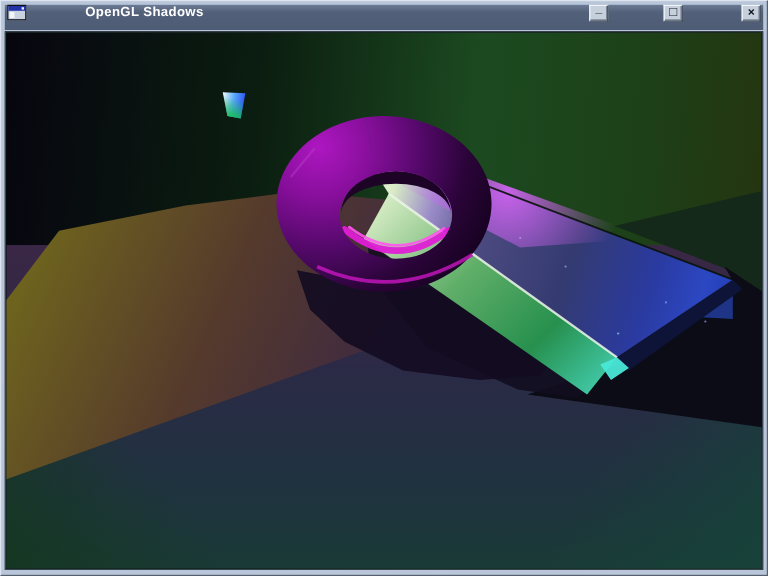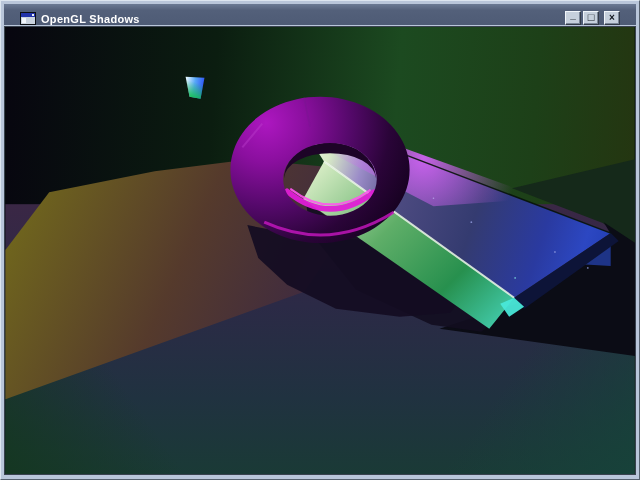--- a/index.html
+++ b/index.html
@@ -8,23 +8,24 @@
     width:640px;height:480px;
     background:#b9c6da;
     border-top:1px solid #dde6f0;border-left:1px solid #dde6f0;
     border-right:1px solid #55606e;border-bottom:1px solid #55606e;
     padding:3px;
     font-family:"Liberation Sans", sans-serif;
   }
   .titlebar{
     height:21px;
     background:linear-gradient(#6b7a94,#53607a 30%,#4e5b75);
-    display:flex;align-items:flex-end;
-    padding:0 16px;
+    display:flex;align-items:flex-start;
+    padding:0 2px;
     margin-bottom:1px;
+    gap:44px;
   }
   .app-icon{
     width:16px;height:13px;margin-right:5px;position:relative;
     background:#c9d2de;border:1px solid #0c0f14;
   }
   .app-icon .bar{position:absolute;left:0;top:0;right:0;height:4px;background:#2233aa;}
   .app-icon .dot{position:absolute;right:1px;top:1px;width:2px;height:2px;background:#e8eef6;}
   .app-icon .body{position:absolute;left:1px;top:5px;width:4px;bottom:1px;background:#f2f6fb;}
   .title-text{
     flex:1;color:#ffffff;font-weight:bold;font-size:11px;

